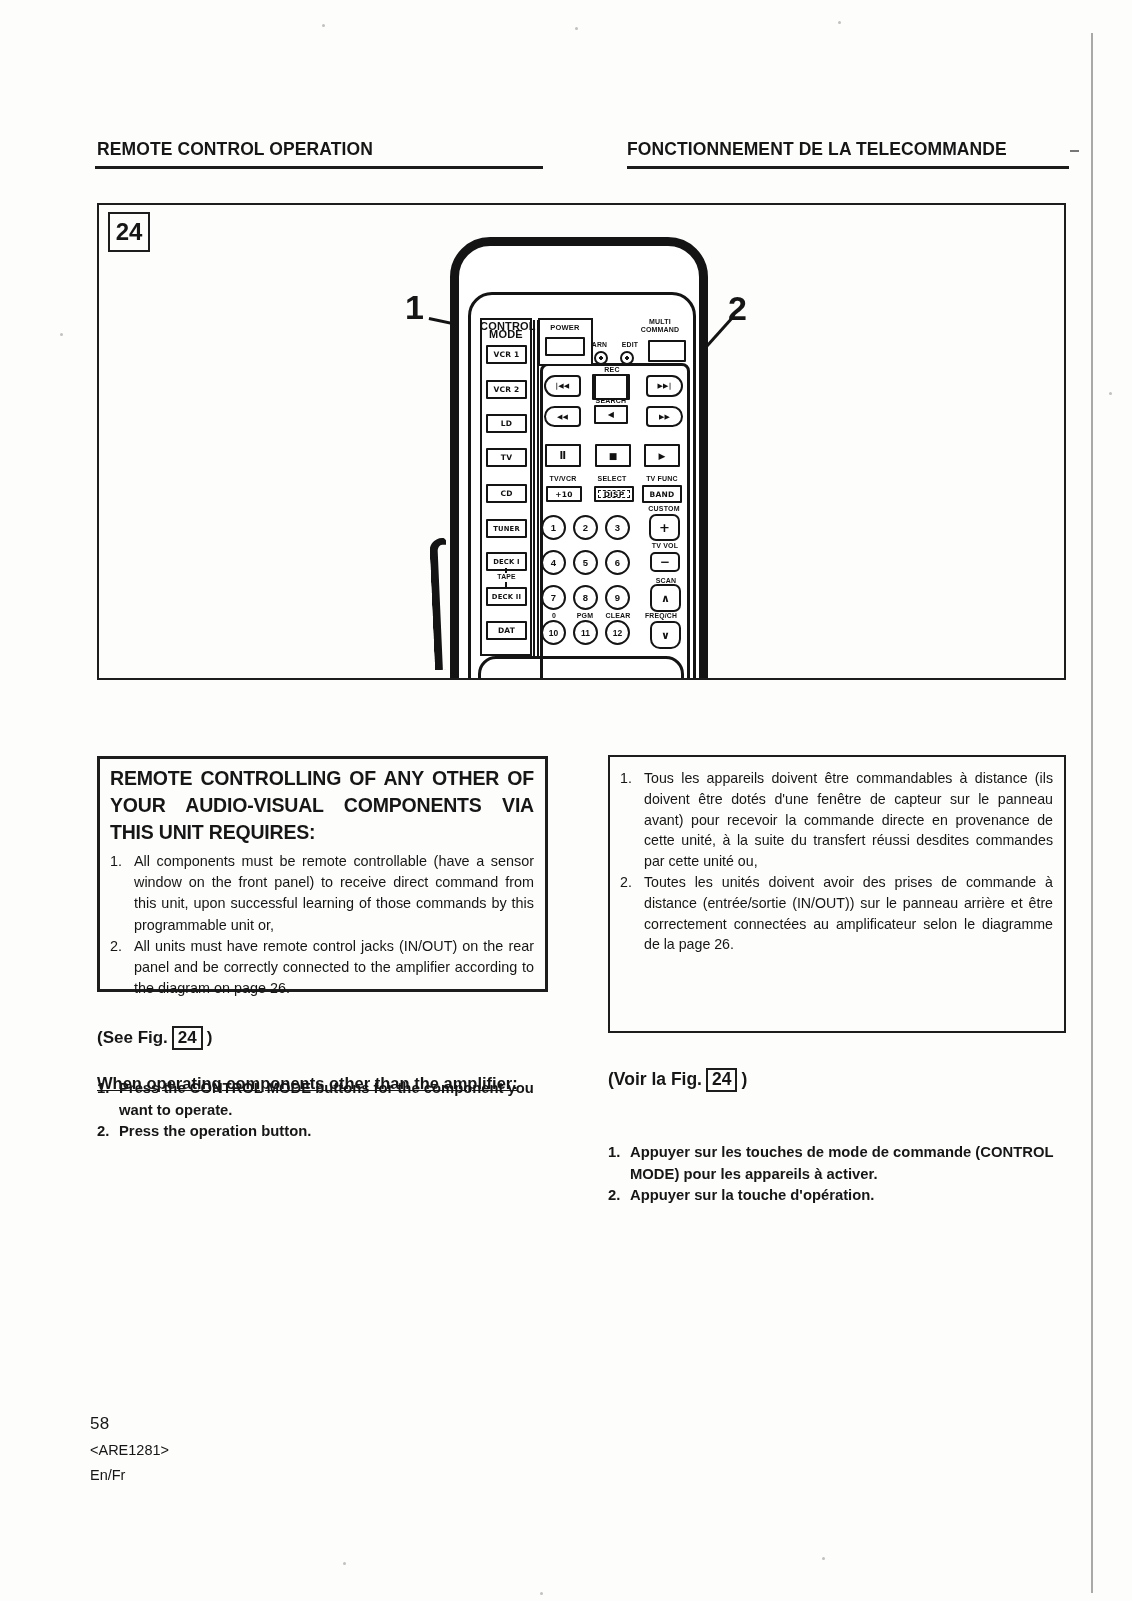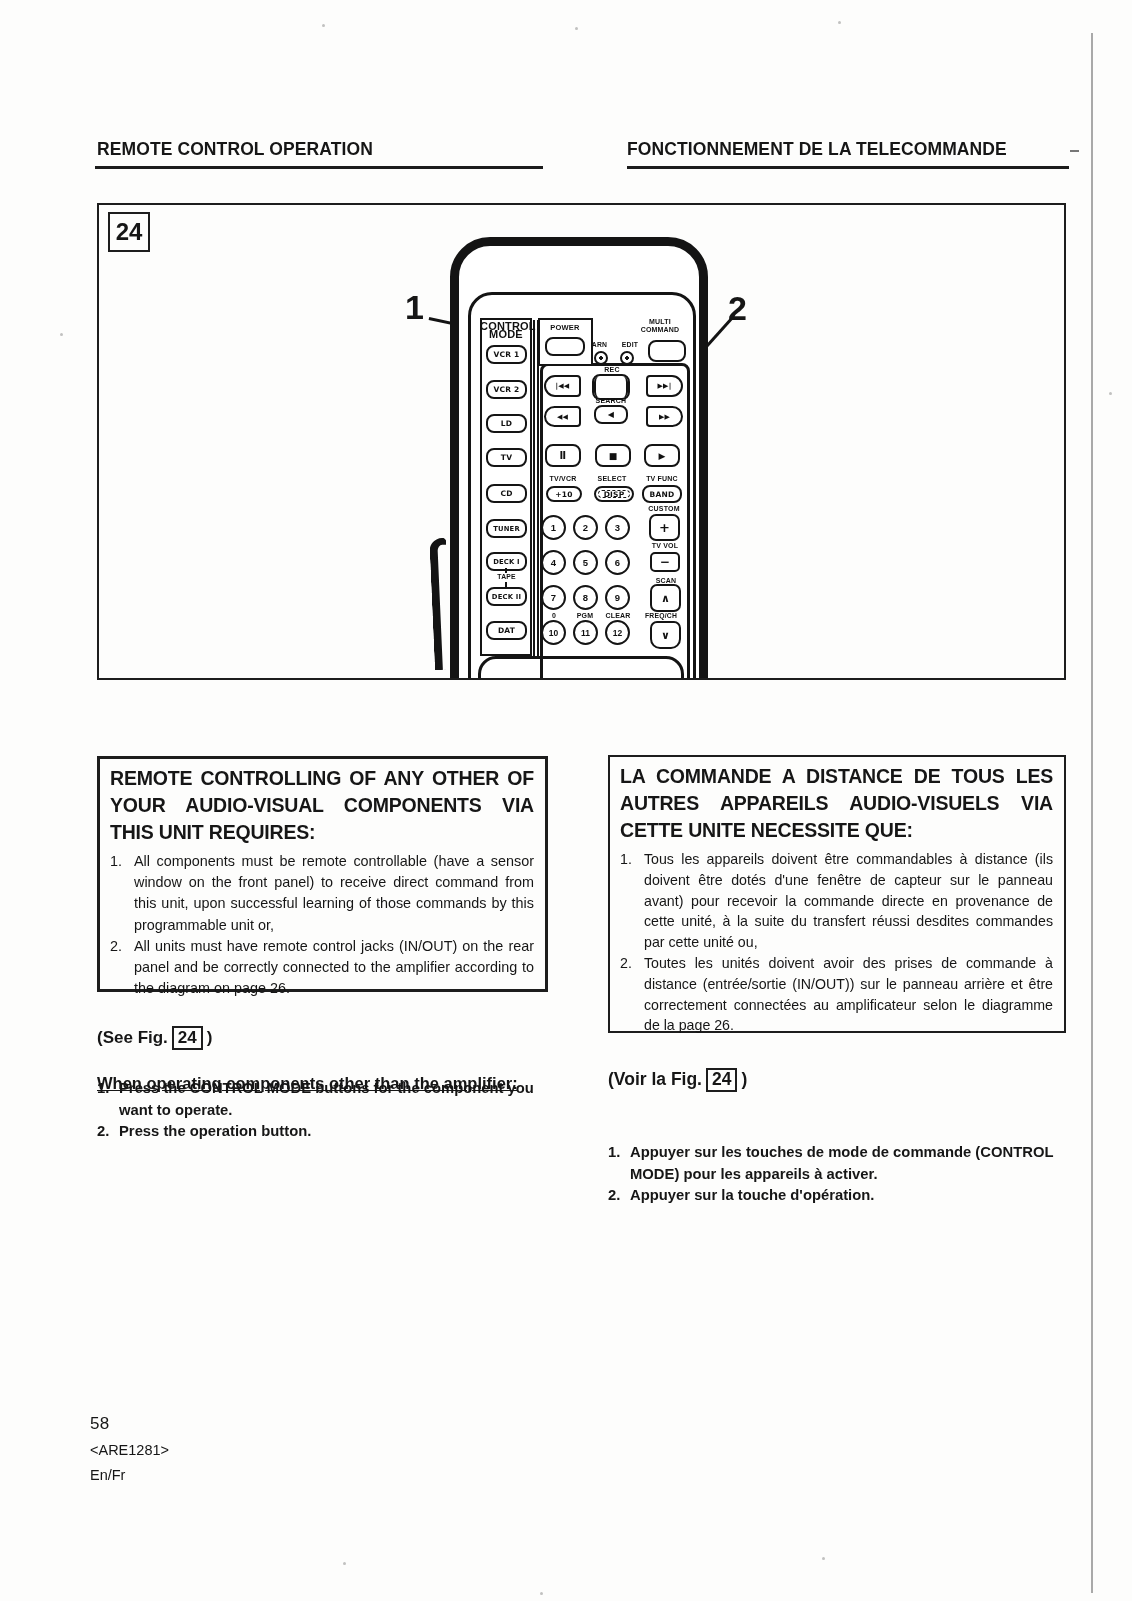--- a/index.html
+++ b/index.html
@@ -42,21 +42,21 @@
     border: 3px solid #141414; border-radius: 24px 24px 0 0;
   }
   .r-clip {
     position:absolute; left:333px; top:333px; width:17px; height:132px;
     border-left: 8px solid #141414; border-top: 7px solid #141414;
     border-radius: 18px 6px 0 0; transform: rotate(-2.5deg);
   }
   .rlabel { position:absolute; font-weight:700; font-size:7px; line-height:8px;
             text-align:center; letter-spacing:0.2px; color:#111; }
   .rbtn {
-    position:absolute; border: 2.5px solid #141414; border-radius: 8px; background:#fff;
+    position:absolute; border: 2.5px solid #141414; border-radius: 1px; background:#fff;
     display:flex; align-items:center; justify-content:center;
     font-weight:700; font-size:7.5px; letter-spacing:0.2px; color:#111;
     font-family: "DejaVu Sans", "Liberation Sans", sans-serif;
   }
   .pill-l { border-radius: 11px 4px 4px 11px; }
   .pill-r { border-radius: 4px 11px 11px 4px; }
   .circ {
     position:absolute; width:25px; height:25px; border:2.5px solid #141414; border-radius:50%;
     background:#fff; display:flex; align-items:center; justify-content:center;
     font-weight:700; font-size:9.5px; color:#111;
@@ -211,21 +211,20 @@
         <span class="itxt">All components must be remote controllable (have a sensor window on the front panel) to receive direct command from this unit, upon successful learning of those commands by this programmable unit or,</span>
       </div>
       <div class="req-item">
         <span class="inum">2.</span>
         <span class="itxt">All units must have remote control jacks (IN/OUT) on the rear panel and be correctly connected to the amplifier according to the diagram on page 26.</span>
       </div>
     </div>
   </div>
 
   <div class="req-box fr" style="left:608px; top:755px; width:458px; height:278px; border-width:2.5px;">
-    <div class="req-heading">LA COMMANDE A DISTANCE DE TOUS LES AUTRES APPAREILS AUDIO-VISUELS VIA CETTE UNITE NECESSITE QUE:</div>
     <div class="req-items">
       <div class="req-item">
         <span class="inum">1.</span>
         <span class="itxt">Tous les appareils doivent être commandables à distance (ils doivent être dotés d'une fenêtre de capteur sur le panneau avant) pour recevoir la commande directe en provenance de cette unité, à la suite du transfert réussi desdites commandes par cette unité ou,</span>
       </div>
       <div class="req-item">
         <span class="inum">2.</span>
         <span class="itxt">Toutes les unités doivent avoir des prises de commande à distance (entrée/sortie (IN/OUT)) sur le panneau arrière et être correctement connectées au amplificateur selon le diagramme de la page 26.</span>
       </div>
     </div>

